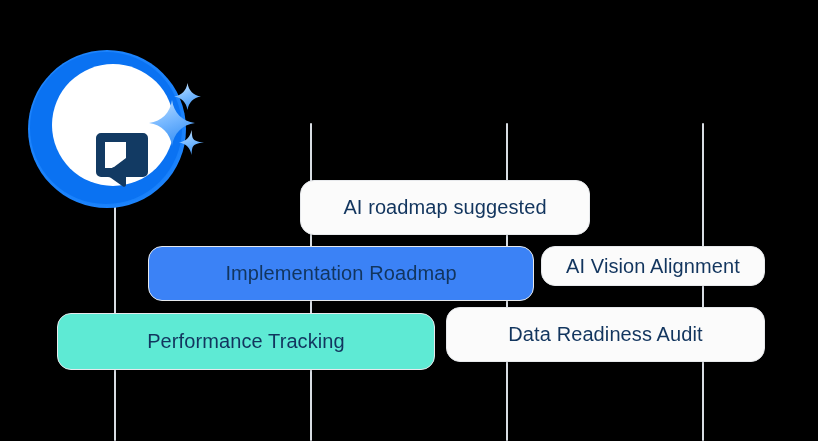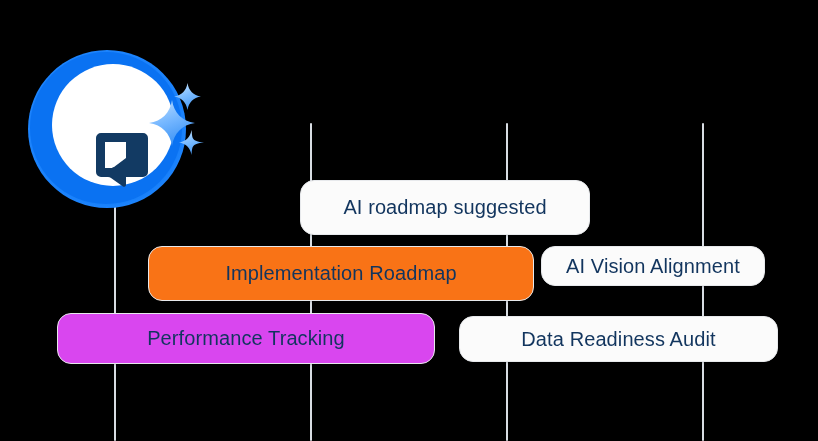--- a/index.html
+++ b/index.html
@@ -145,26 +145,26 @@
           <stop offset="100%" stop-color="#4a9cf6"></stop>
         </linearGradient>
       </defs>
       <path d="M12.5 0 C13.6 7 11.5 11.4 25 12.5 C11.5 13.6 13.6 18 12.5 25 C11.4 18 7 13.6 0 12.5 C7 11.4 11.4 7 12.5 0 Z" fill="url(#sgC)"></path>
     </svg>
   </div>
 
   <div class="chip" style="left: 300px; top: 180px; width: 290px; height: 55px; background: rgb(251, 251, 251); border-color: rgb(231, 233, 236); color: rgb(18, 53, 94);">
       <span>AI roadmap suggested</span>
     </div>
-  <div class="chip" style="left: 148px; top: 246px; width: 386px; height: 55px; background: #f97316; border-color: rgb(231, 233, 236); color: rgb(18, 53, 94);">
+  <div class="chip" style="left: 148px; top: 246px; width: 386px; height: 55px; background: #3b82f6; border-color: rgb(231, 233, 236); color: rgb(18, 53, 94);">
       <span>Implementation Roadmap</span>
     </div>
   <div class="chip" style="left: 541px; top: 246px; width: 224px; height: 40px; background: rgb(251, 251, 251); border-color: rgb(231, 233, 236); color: rgb(18, 53, 94);">
       <span>AI Vision Alignment</span>
     </div>
-  <div class="chip" style="left: 57px; top: 313px; width: 378px; height: 51px; background: #d946ef; border-color: rgb(231, 233, 236); color: rgb(18, 53, 94);">
+  <div class="chip" style="left: 57px; top: 313px; width: 378px; height: 57px; background: #5eead4; border-color: rgb(231, 233, 236); color: rgb(18, 53, 94);">
       <span>Performance Tracking</span>
     </div>
-  <div class="chip" style="left: 446px; top: 316px; width: 319px; height: 46px; background: rgb(251, 251, 251); border-color: rgb(231, 233, 236); color: rgb(18, 53, 94); margin-left: 13px;">
+  <div class="chip" style="left: 446px; top: 307px; width: 319px; height: 55px; background: rgb(251, 251, 251); border-color: rgb(231, 233, 236); color: rgb(18, 53, 94);">
       <span>Data Readiness Audit</span>
     </div>
 
 </div>
 
 </body></html>

